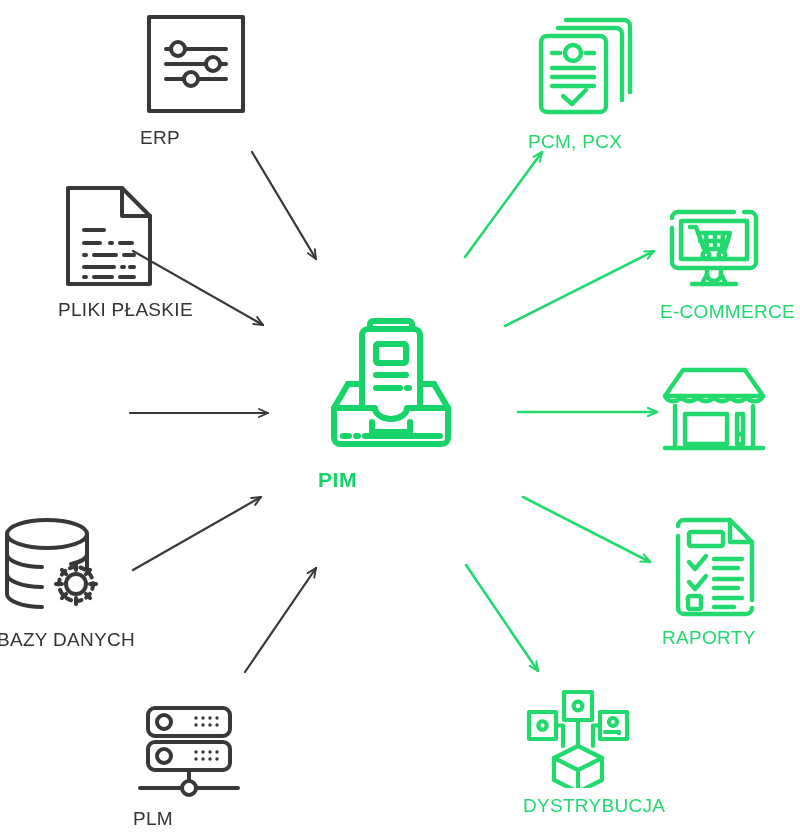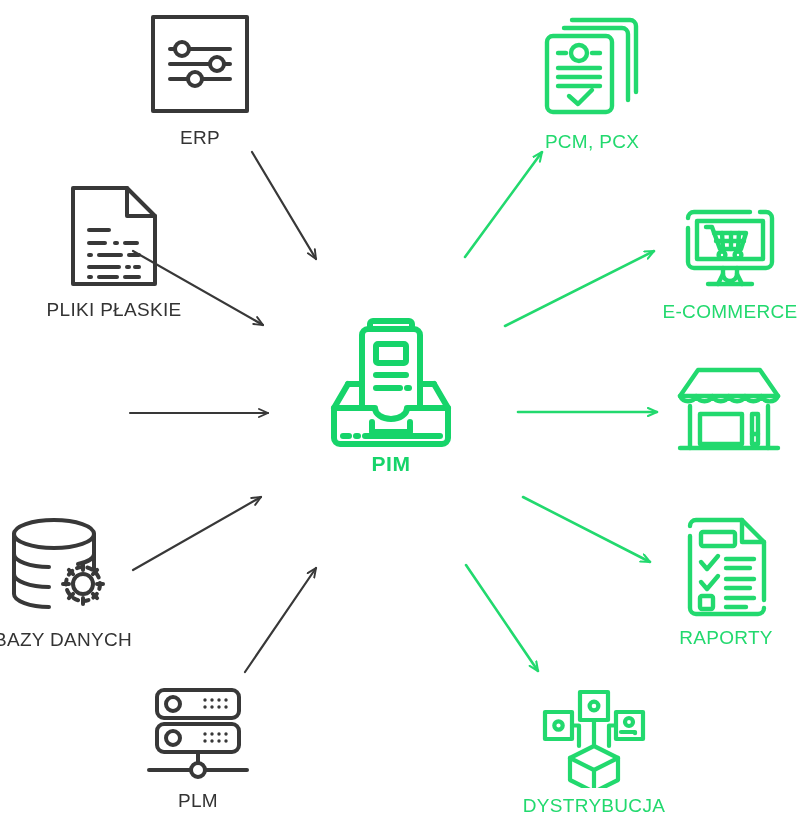--- a/index.html
+++ b/index.html
@@ -21,21 +21,21 @@
     position: absolute;
     top: 0;
     left: 0;
     width: 800px;
     height: 833px;
   }
   .node {
     position: absolute;
     display: flex;
     flex-direction: column;
-    align-items: center;
+    align-items: flex-start;
     justify-content: flex-start;
   }
   .node-icon {
     display: block;
     line-height: 0;
   }
   .node-label {
     margin-top: 7px;
     font-family: "Liberation Sans", sans-serif;
     font-size: 19px;
@@ -43,21 +43,21 @@
     white-space: nowrap;
     text-align: center;
   }
   .src .node-label { color: #333333; }
   .dst .node-label { color: #22d96e; }
   .hub .node-label {
     color: #16d46a;
     font-weight: bold;
     font-size: 21px;
     letter-spacing: 0.6px;
-    margin-top: 2px;
+    margin-top: 18px;
   }
 </style>
 </head>
 <body>
 
 <div id="diagram-root">
 
   <svg id="diagram-svg" viewBox="0 0 800 833">
     <defs>
       <marker id="ah-dark" markerWidth="14" markerHeight="14" refX="10" refY="5" orient="auto" markerUnits="userSpaceOnUse">
@@ -92,21 +92,21 @@
         <line x1="80" y1="56" x2="86" y2="56"></line>
         <circle cx="73" cy="56" r="7" fill="#ffffff"></circle>
         <line x1="26" y1="71" x2="44" y2="71"></line>
         <line x1="58" y1="71" x2="86" y2="71"></line>
         <circle cx="51" cy="71" r="7" fill="#ffffff"></circle>
       </svg>
     </span>
     <span class="node-label">ERP</span>
   </div>
 
-  <div class="node src" style="left:4px; top:180px; width:128px;padding-left:46px;">
+  <div class="node src" style="left:12px; top:180px; width:128px;padding-left:46px;">
     <span class="node-icon">
       <svg width="102" height="112" viewBox="0 0 102 112" fill="none" stroke="#383838" stroke-width="4" stroke-linecap="round" stroke-linejoin="round">
         <path d="M10 8 H64 L92 36 V104 H10 Z"></path>
         <path d="M64 8 V36 H92"></path>
         <line x1="26" y1="50" x2="46" y2="50"></line>
         <line x1="26" y1="63" x2="42" y2="63"></line>
         <line x1="52" y1="63" x2="54" y2="63"></line>
         <line x1="62" y1="63" x2="74" y2="63"></line>
         <line x1="26" y1="75" x2="28" y2="75"></line>
         <line x1="36" y1="75" x2="58" y2="75"></line>
@@ -145,21 +145,21 @@
             <line x1="9.9" y1="-9.9" x2="14.1" y2="-14.1"></line>
             <line x1="-14.1" y1="14.1" x2="-9.9" y2="9.9"></line>
           </g>
           <circle cx="0" cy="0" r="17" stroke-dasharray="5 5.5"></circle>
         </g>
       </svg>
     </span>
     <span class="node-label">BAZY DANYCH</span>
   </div>
 
-  <div class="node src" style="left:133px; top:683px; width:130px;">
+  <div class="node src" style="left:133px; top:701px; width:130px;">
     <span class="node-icon">
       <svg width="112" height="100" viewBox="0 0 112 100" fill="none" stroke="#383838" stroke-width="4" stroke-linecap="round" stroke-linejoin="round">
         <rect x="15" y="7" width="82" height="28" rx="7"></rect>
         <rect x="15" y="41" width="82" height="28" rx="7"></rect>
         <circle cx="31" cy="21" r="7"></circle>
         <circle cx="31" cy="55" r="7"></circle>
         <g fill="#383838" stroke="none">
           <circle cx="63" cy="17" r="1.7"></circle>
             <circle cx="70" cy="17" r="1.7"></circle>
           <circle cx="77" cy="17" r="1.7"></circle>

